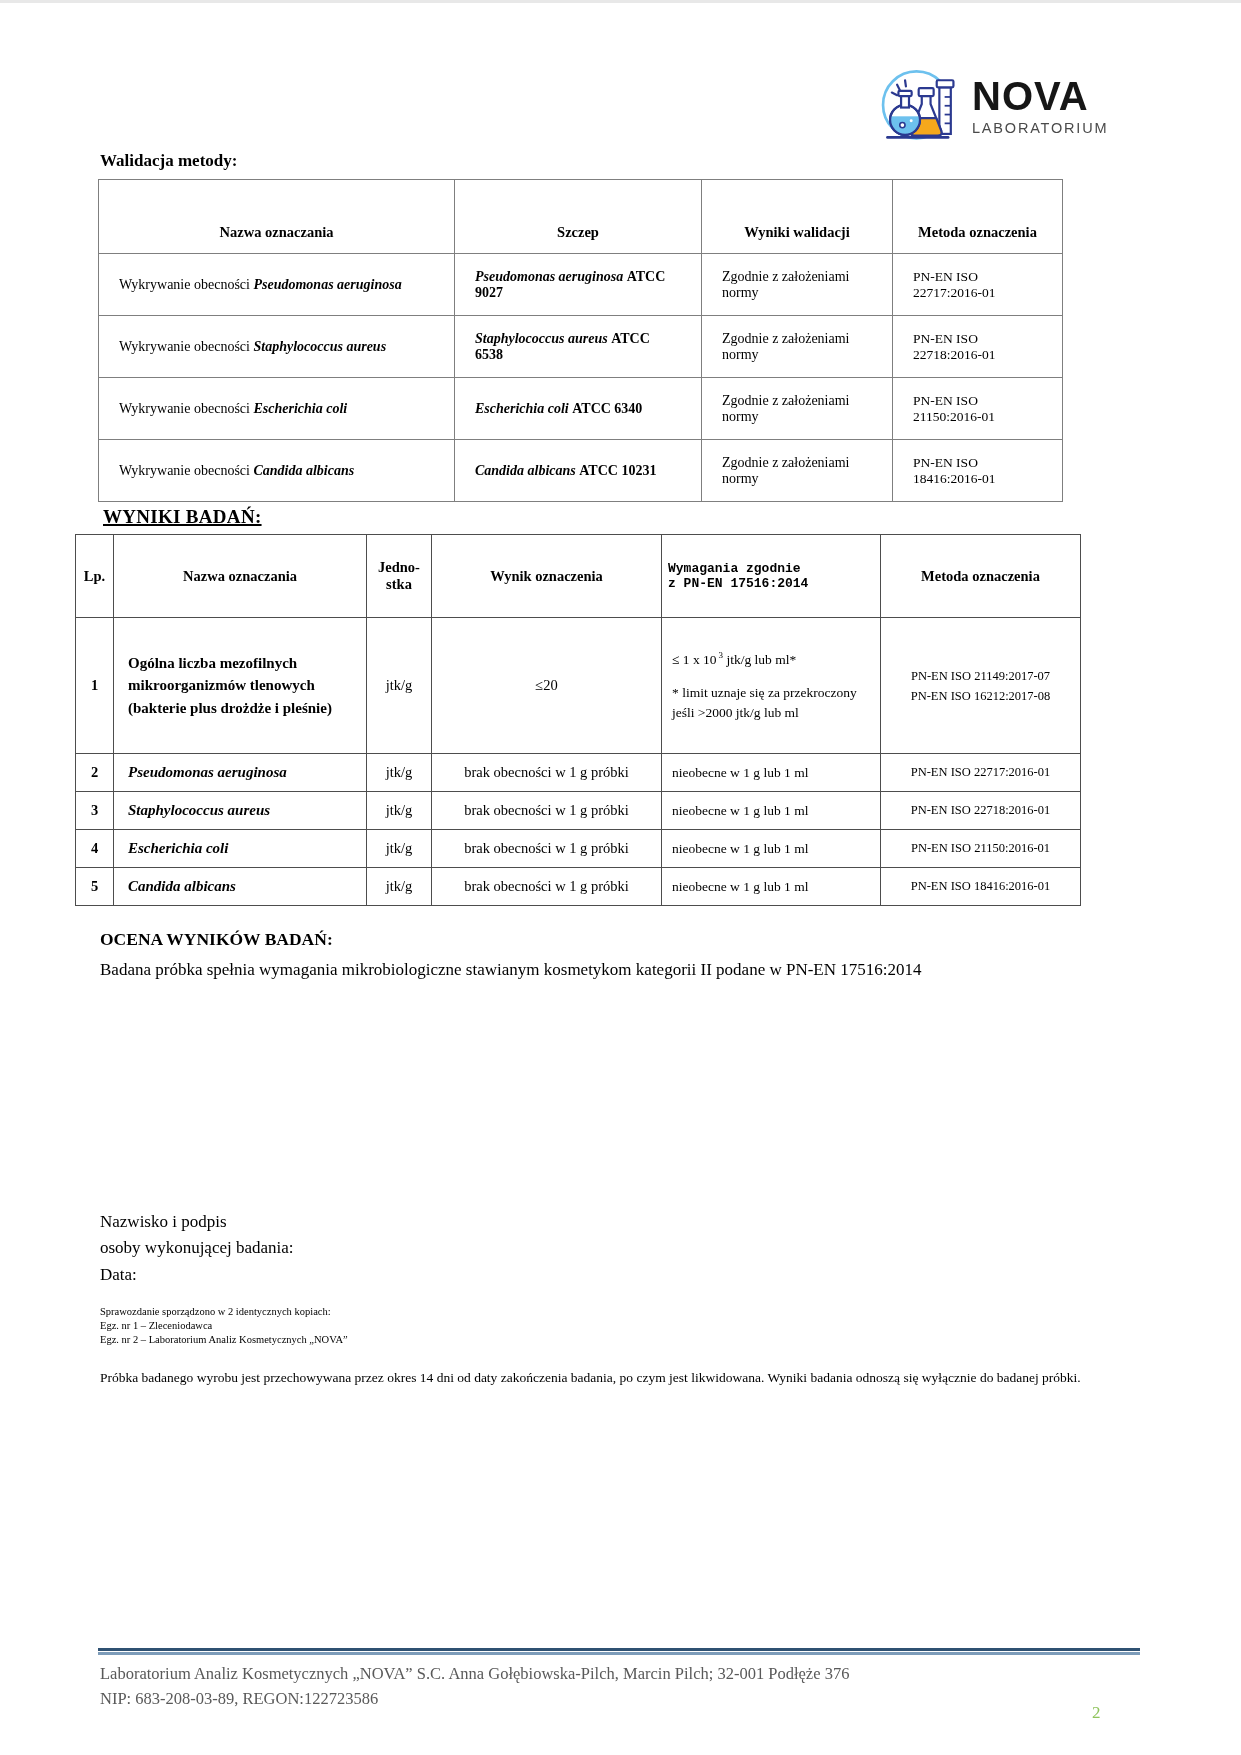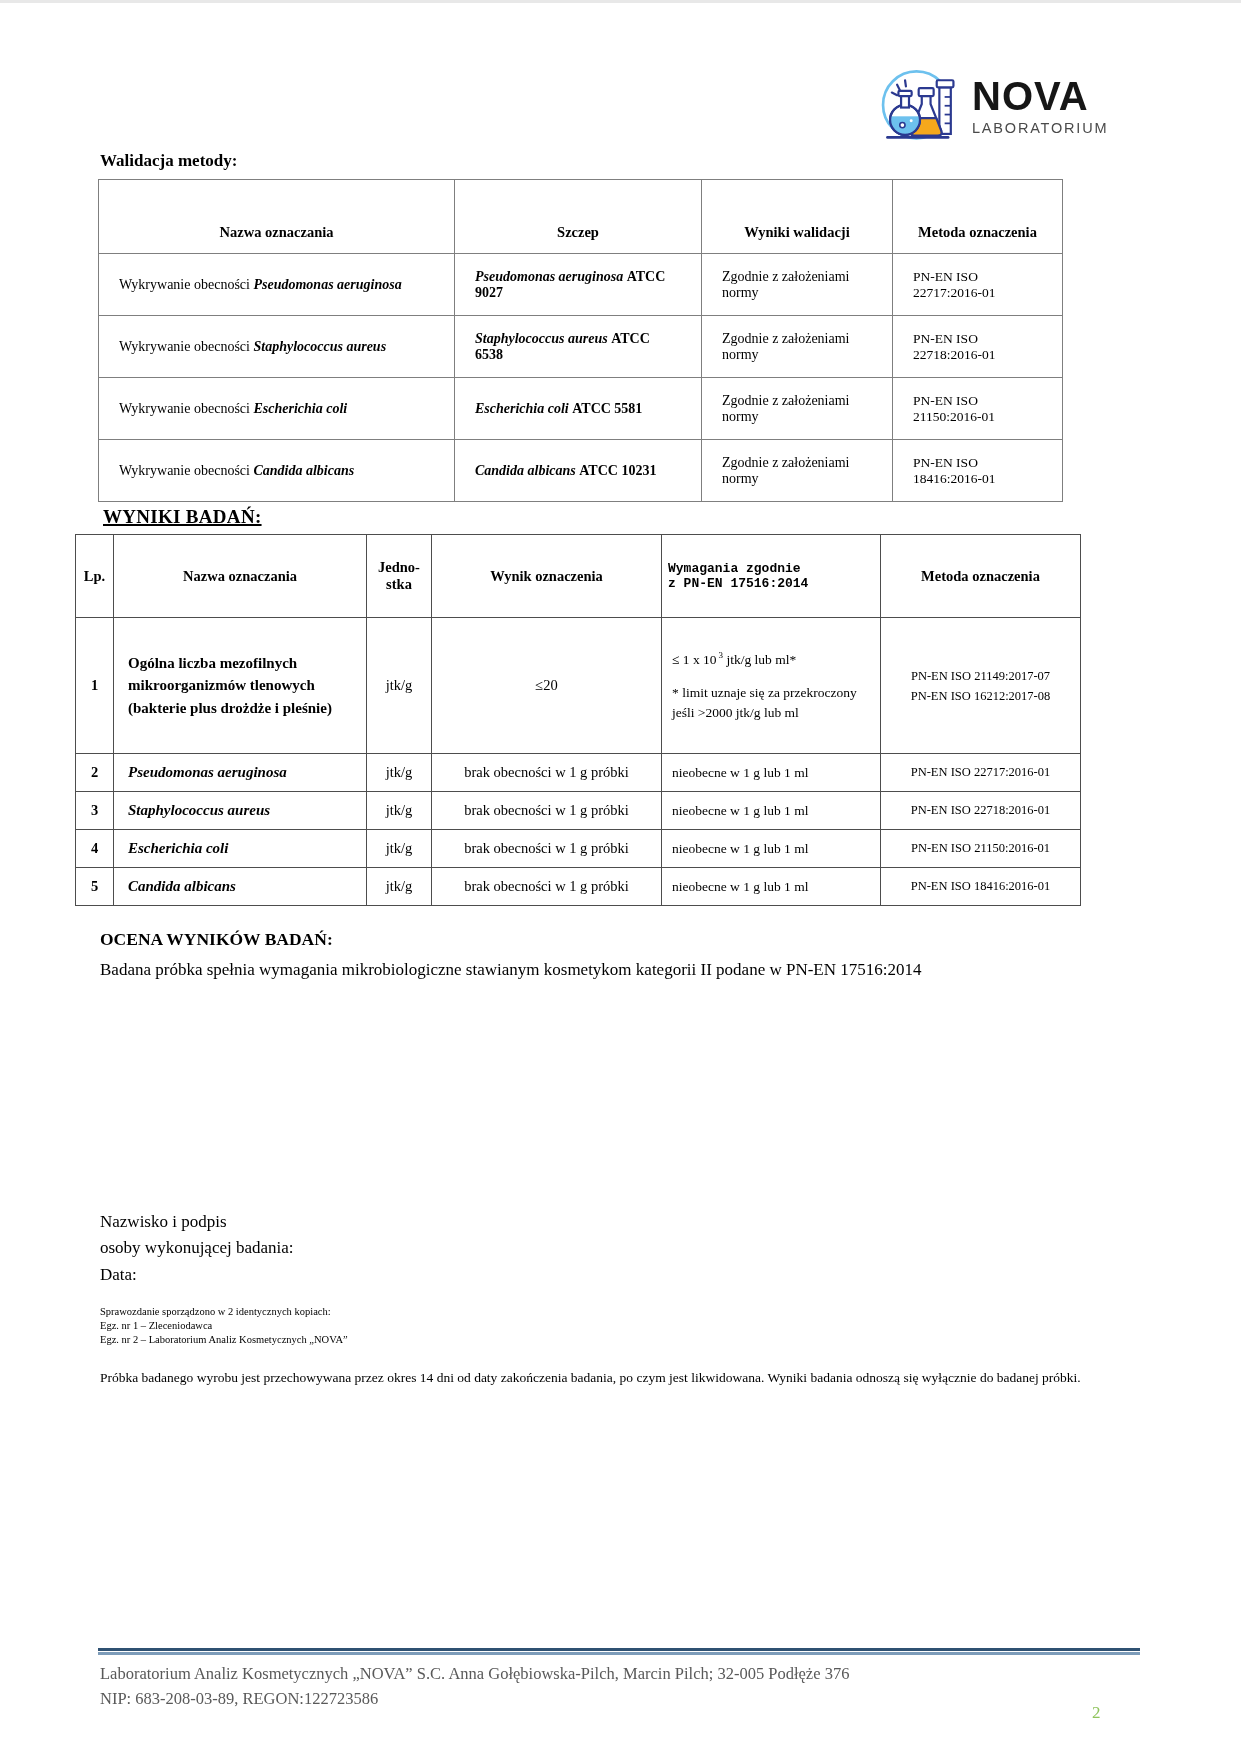--- a/index.html
+++ b/index.html
@@ -135,21 +135,21 @@
         <td class="met">PN-EN ISO 22717:2016-01</td>
       </tr>
       <tr>
         <td><span>Wykrywanie obecności</span> <span class="sp">Staphylococcus aureus</span></td>
         <td><span class="sp">Staphylococcus aureus</span> <span class="atcc">ATCC 6538</span></td>
         <td>Zgodnie z założeniami normy</td>
         <td class="met">PN-EN ISO 22718:2016-01</td>
       </tr>
       <tr>
         <td><span>Wykrywanie obecności</span> <span class="sp">Escherichia coli</span></td>
-        <td><span class="sp">Escherichia coli</span> <span class="atcc">ATCC 5581</span></td>
+        <td><span class="sp">Escherichia coli</span> <span class="atcc">ATCC 6340</span></td>
         <td>Zgodnie z założeniami normy</td>
         <td class="met">PN-EN ISO 21150:2016-01</td>
       </tr>
       <tr>
         <td><span>Wykrywanie obecności</span> <span class="sp">Candida albicans</span></td>
         <td><span class="sp">Candida albicans</span> <span class="atcc">ATCC 10231</span></td>
         <td>Zgodnie z założeniami normy</td>
         <td class="met">PN-EN ISO 18416:2016-01</td>
       </tr>
     </tbody>
@@ -240,18 +240,18 @@
   <div class="smallprint">
     <div>Sprawozdanie sporządzono w 2 identycznych kopiach:</div>
     <div>Egz. nr 1 – Zleceniodawca</div>
     <div>Egz. nr 2 – Laboratorium Analiz Kosmetycznych „NOVA”</div>
   </div>
 
   <div class="retention">Próbka badanego wyrobu jest przechowywana przez okres 14 dni od daty zakończenia badania, po czym jest likwidowana. Wyniki badania odnoszą się wyłącznie do badanej próbki.</div>
 
   <div class="footer-rule"></div>
   <div class="footer-text">
-    <div style="color: rgb(89, 89, 89);">Laboratorium Analiz Kosmetycznych „NOVA” S.C. Anna Gołębiowska-Pilch, Marcin Pilch; 32-005 Podłęże 376</div>
+    <div style="color: rgb(89, 89, 89);">Laboratorium Analiz Kosmetycznych „NOVA” S.C. Anna Gołębiowska-Pilch, Marcin Pilch; 32-001 Podłęże 376</div>
     <div style="color: rgb(89, 89, 89);">NIP: 683-208-03-89, REGON:122723586</div>
   </div>
   <div class="page-num" style="color: rgb(143, 196, 92);">2</div>
 
 </div>
 
 </body></html>

